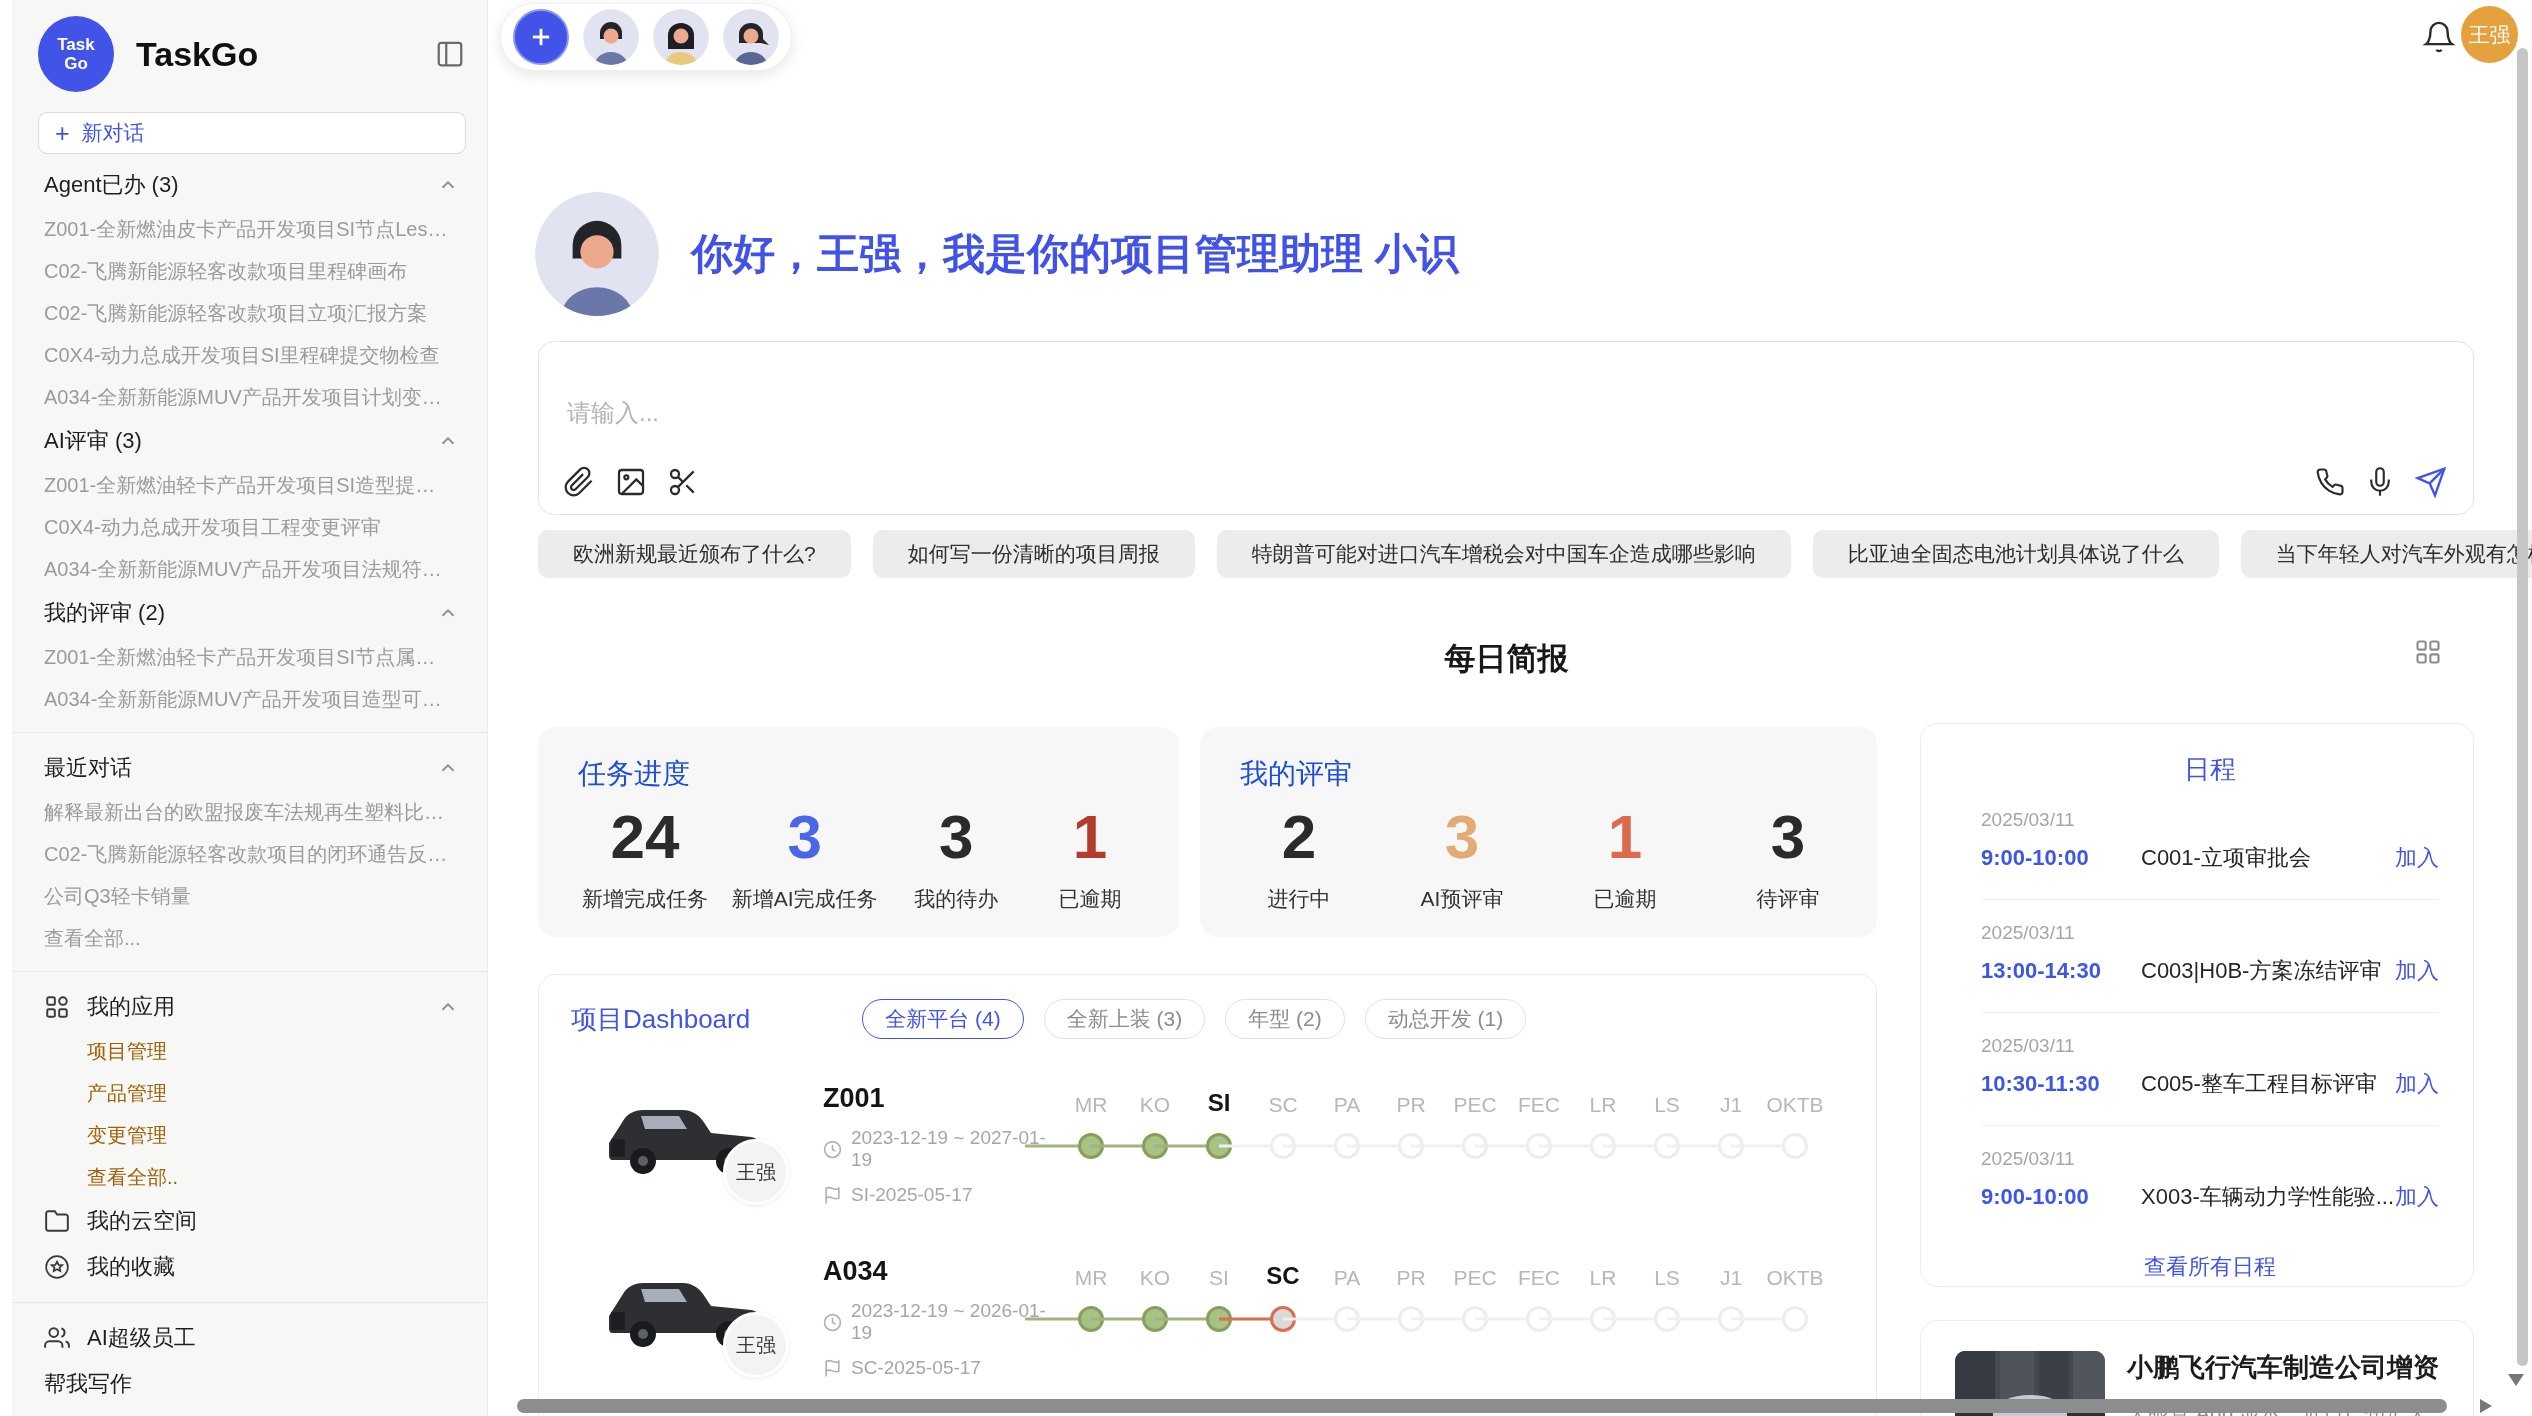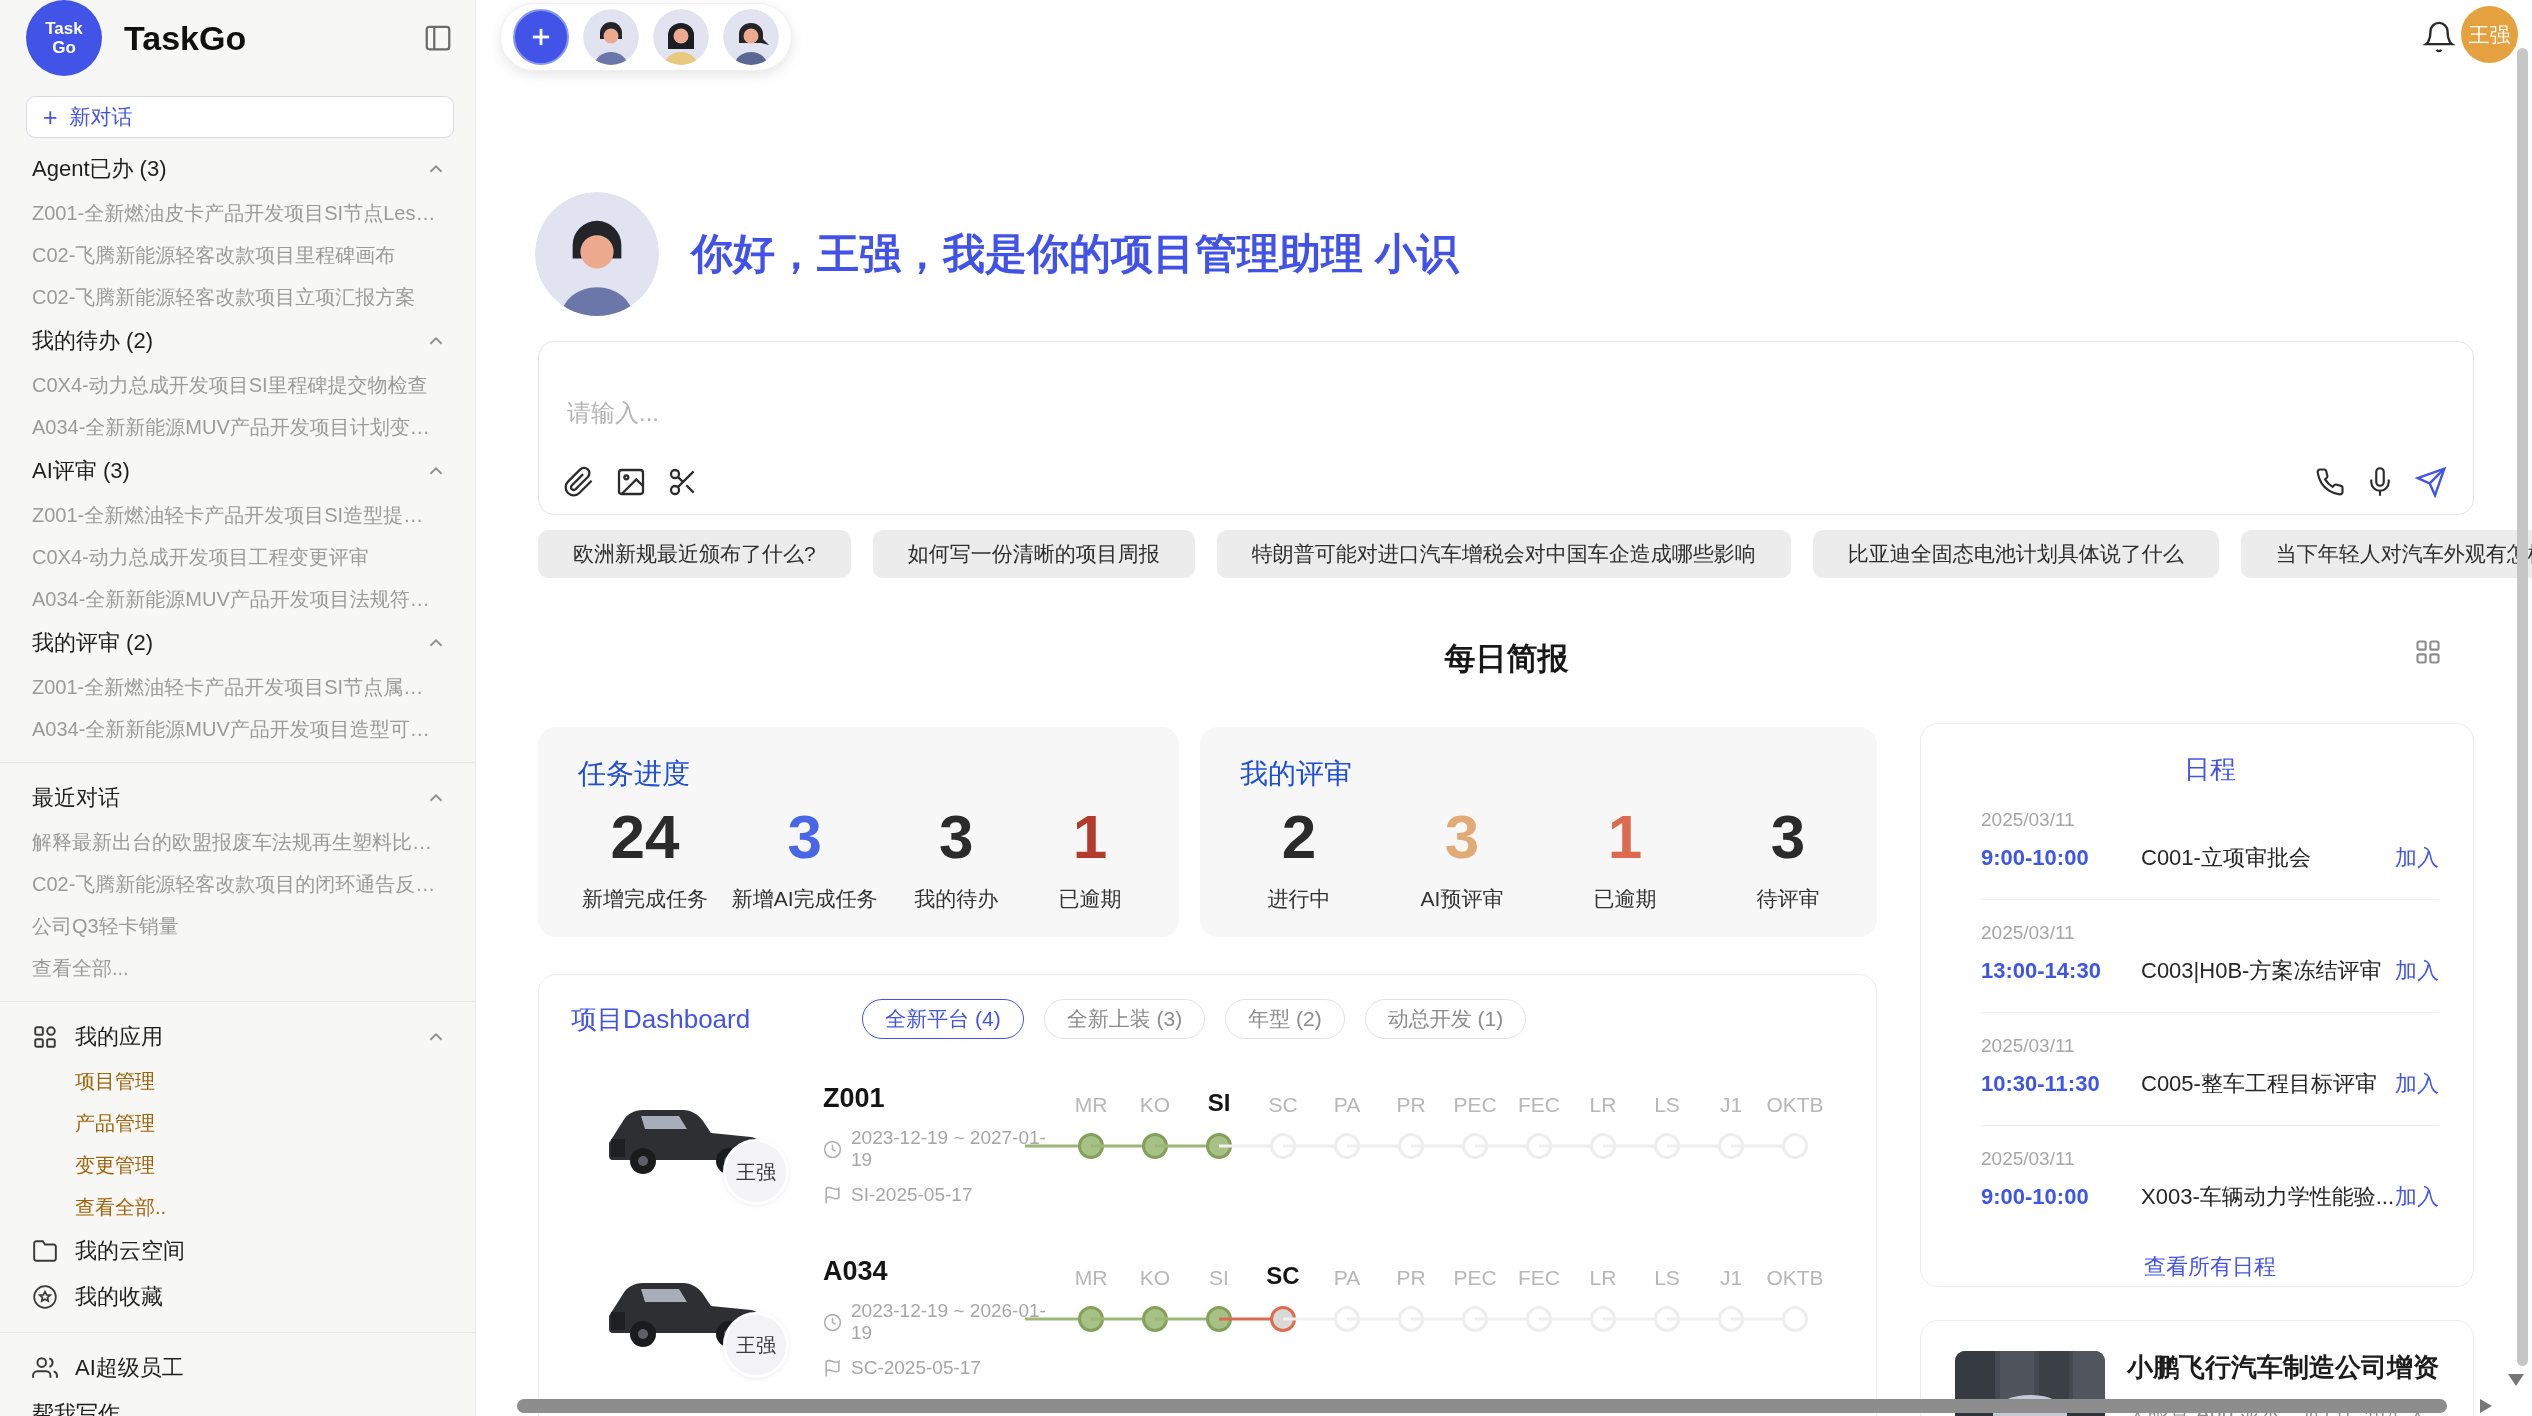--- a/index.html
+++ b/index.html
@@ -2,22 +2,22 @@
 <html><head>
 <meta charset="utf-8">
 <style>
   html,body{margin:0;padding:0;background:#fff;}
   *{box-sizing:border-box;}
   .app{position:relative;width:2532px;height:1416px;overflow:hidden;background:#fff;
        font-family:"Liberation Sans",sans-serif;color:#222;}
   svg{display:block;}
 
   
-  .sidebar{position:absolute;left:0;top:0;width:476px;height:100%;background:#f7f7f5;
-           border-right:1px solid #ebebeb;overflow:hidden;}
+  .sidebar{position:absolute;left:12px;top:0;width:476px;height:100%;background:#f7f7f5;
+           border-right:1px solid #ebebeb;padding-top:16px;overflow:hidden;}
   .sb-head{display:flex;align-items:center;padding:0 22px 0 26px;}
   .logo{width:76px;height:76px;border-radius:50%;background:#4254e8;color:#fff;display:flex;
         flex-direction:column;align-items:center;justify-content:center;font-size:17px;font-weight:700;line-height:19px;flex-shrink:0;}
   .app-title{font-size:34px;font-weight:700;color:#101010;margin-left:22px;flex:1;}
   .icon-btn{background:none;border:none;padding:0;cursor:pointer;}
   .new-chat{margin:20px 22px 0 26px;width:428px;height:42px;display:flex;align-items:center;gap:12px;
             background:#fff;border:1px solid #d9d9e6;border-radius:9px;color:#4254e8;font-size:21px;padding:0 0 0 16px;cursor:pointer;}
   .new-chat .plus{font-size:25px;line-height:21px;}
   .sb-scroll{padding-top:8px;}
   .sec-head{display:flex;align-items:center;height:46px;padding:0 28px 0 32px;font-size:22px;color:#1f1f1f;cursor:pointer;}
@@ -158,28 +158,20 @@
         <span>
             <svg width="22" height="22" viewBox="0 0 24 24" fill="none" stroke="#8f8f8f" stroke-width="2">
               <polyline points="18 15 12 9 6 15"></polyline>
             </svg>
           </span>
       </div>
       <div class="sec-item">Z001-全新燃油皮卡产品开发项目SI节点Lesson Learn报告</div>
       <div class="sec-item">C02-飞腾新能源轻客改款项目里程碑画布</div>
       <div class="sec-item">C02-飞腾新能源轻客改款项目立项汇报方案</div>
 
-      <div class="sec-head">
-        <span class="lbl">我的待办 (2)</span>
-        <span>
-            <svg width="22" height="22" viewBox="0 0 24 24" fill="none" stroke="#8f8f8f" stroke-width="2">
-              <polyline points="18 15 12 9 6 15"></polyline>
-            </svg>
-          </span>
-      </div>
       <div class="sec-item">C0X4-动力总成开发项目SI里程碑提交物检查</div>
       <div class="sec-item">A034-全新新能源MUV产品开发项目计划变更表编写</div>
 
       <div class="sec-head">
         <span class="lbl">AI评审 (3)</span>
         <span>
             <svg width="22" height="22" viewBox="0 0 24 24" fill="none" stroke="#8f8f8f" stroke-width="2">
               <polyline points="18 15 12 9 6 15"></polyline>
             </svg>
           </span>

